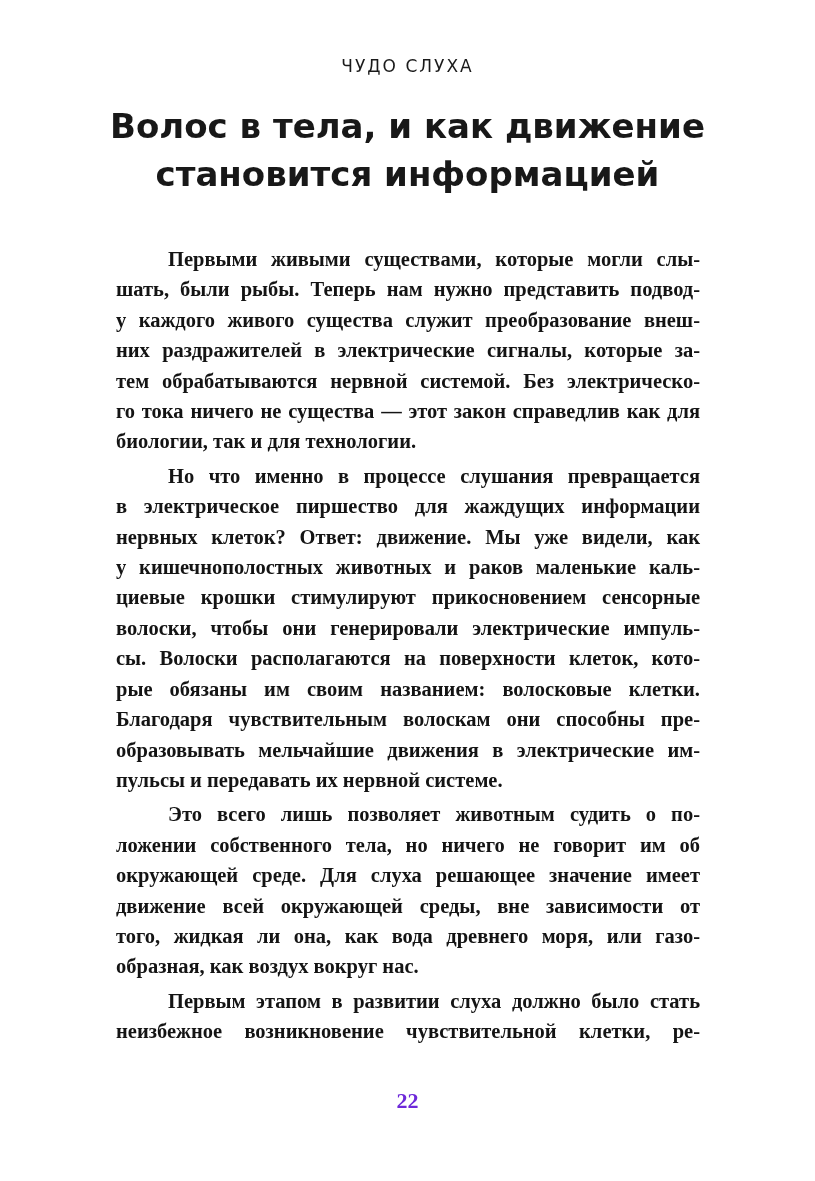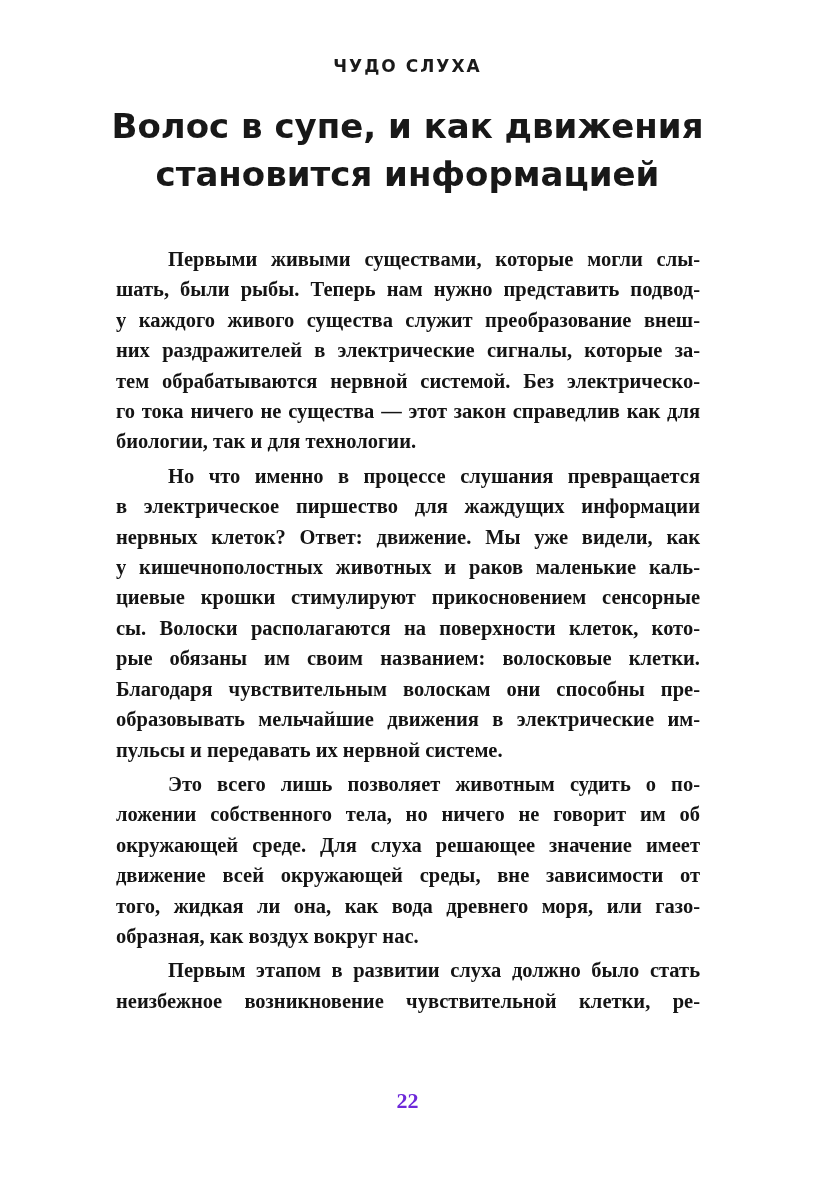--- a/index.html
+++ b/index.html
@@ -12,21 +12,21 @@
     font-family: "Liberation Serif", serif;
     color: #111111;
   }
   .running-head {
     position: absolute;
     top: 56px;
     left: 0;
     width: 100%;
     text-align: center;
     font-family: "DejaVu Sans", sans-serif;
-    font-weight: bold;
+    font-weight: normal;
     font-size: 17px;
     letter-spacing: 2px;
     color: #1a1a1a;
   }
   .chapter-title {
     position: absolute;
     top: 102px;
     left: 0;
     width: 100%;
     text-align: center;
@@ -68,40 +68,41 @@
   }
 </style>
 </head>
 <body>
 
 <div class="page">
 
   <div class="running-head">ЧУДО СЛУХА</div>
 
   <div class="chapter-title">
-    <div>Волос в супе, и как движения</div>
+    <div>Волос в тела, и как движение</div>
     <div>становится информацией</div>
   </div>
 
   <div class="body-text">
       <div class="paragraph">
         <div class="line first">Первыми живыми существами, которые могли слы-</div>
         <div class="line">шать, были рыбы. Теперь нам нужно представить подвод-</div>
         <div class="line">у каждого живого существа служит преобразование внеш-</div>
         <div class="line">них раздражителей в электрические сигналы, которые за-</div>
         <div class="line">тем обрабатываются нервной системой. Без электрическо-</div>
         <div class="line">го тока ничего не существа — этот закон справедлив как для</div>
         <div class="line last">биологии, так и для технологии.</div>
       </div>
       <div class="paragraph">
         <div class="line first">Но что именно в процессе слушания превращается</div>
         <div class="line">в электрическое пиршество для жаждущих информации</div>
         <div class="line">нервных клеток? Ответ: движение. Мы уже видели, как</div>
         <div class="line">у кишечнополостных животных и раков маленькие каль-</div>
         <div class="line">циевые крошки стимулируют прикосновением сенсорные</div>
+        <div class="line">волоски, чтобы они генерировали электрические импуль-</div>
         <div class="line">сы. Волоски располагаются на поверхности клеток, кото-</div>
         <div class="line">рые обязаны им своим названием: волосковые клетки.</div>
         <div class="line">Благодаря чувствительным волоскам они способны пре-</div>
         <div class="line">образовывать мельчайшие движения в электрические им-</div>
         <div class="line last">пульсы и передавать их нервной системе.</div>
       </div>
       <div class="paragraph">
         <div class="line first">Это всего лишь позволяет животным судить о по-</div>
         <div class="line">ложении собственного тела, но ничего не говорит им об</div>
         <div class="line">окружающей среде. Для слуха решающее значение имеет</div>

